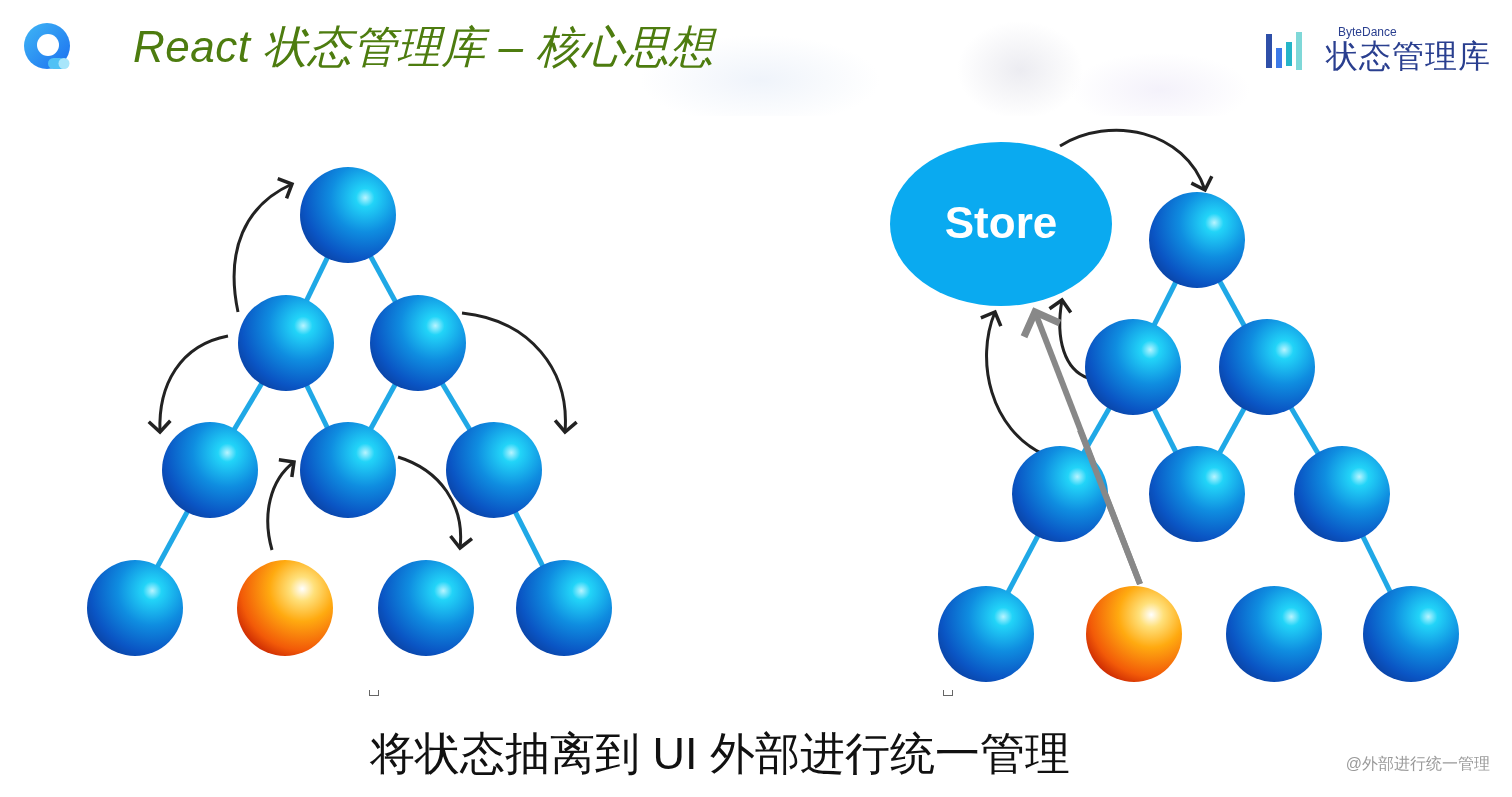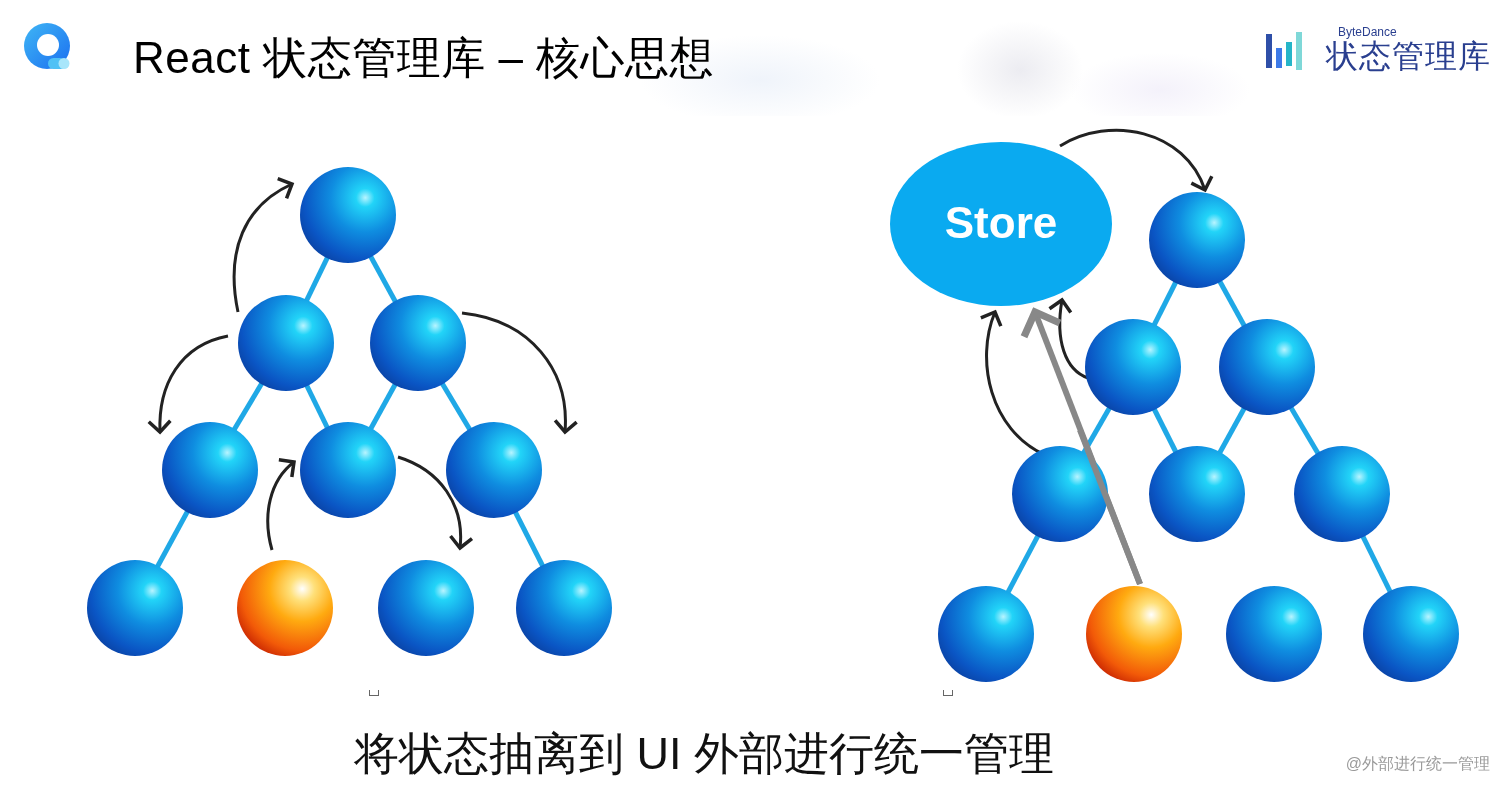--- a/index.html
+++ b/index.html
@@ -11,36 +11,36 @@
   .header-deco {
     position:absolute; left:640px; top:0; width:620px; height:116px;
     background:
       radial-gradient(ellipse 90px 70px at 380px 70px, rgba(200,200,215,0.35), rgba(255,255,255,0) 70%),
       radial-gradient(ellipse 160px 60px at 120px 80px, rgba(220,230,245,0.45), rgba(255,255,255,0) 75%),
       radial-gradient(ellipse 120px 50px at 520px 90px, rgba(230,225,245,0.45), rgba(255,255,255,0) 75%);
     pointer-events:none;
   }
   .logo { position:absolute; left:20px; top:18px; width:58px; height:58px; }
   .title {
-    position:absolute; left:133px; top:31px; font-size:44px; color:#000000;
-    line-height:54px; white-space:nowrap; letter-spacing:0.5px;
+    position:absolute; left:133px; top:20px; font-size:44px; color:#4d7c0f;
+    line-height:54px; white-space:nowrap; letter-spacing:0.5px;font-style:italic;
   }
   .brand { position:absolute; left:1264px; top:24px; width:210px; height:52px; }
   .brand-bars { position:absolute; left:0; top:8px; width:40px; height:40px; }
   .brand-en {
     position:absolute; left:74px; top:0; font-size:12px; color:#2a3f8f; line-height:16px;
   }
   .brand-cn {
     position:absolute; left:62px; top:14px; font-size:32px; color:#2a3f8f; line-height:36px;
     letter-spacing:1px; white-space:nowrap;
   }
   .diagram { position:absolute; left:0; top:0; width:1512px; height:797px; }
   .caption {
     position:absolute; left:0; width:1398px; top:724px; text-align:center;
-    font-size:45px; color:#111; line-height:60px; white-space:nowrap; padding-left:0;
+    font-size:45px; color:#111; line-height:60px; white-space:nowrap; padding-left:16px;
   }
   .caption-inner { display:inline-block; margin-left:10px; }
   .watermark {
     position:absolute; right:22px; top:754px; font-size:16px; color:#9a9a9a; line-height:20px;
     white-space:nowrap;
   }
   .tick { position:absolute; top:690px; width:8px; height:5px; border:1px solid #666; border-top:none; }
 </style>
 </head>
 <body>

